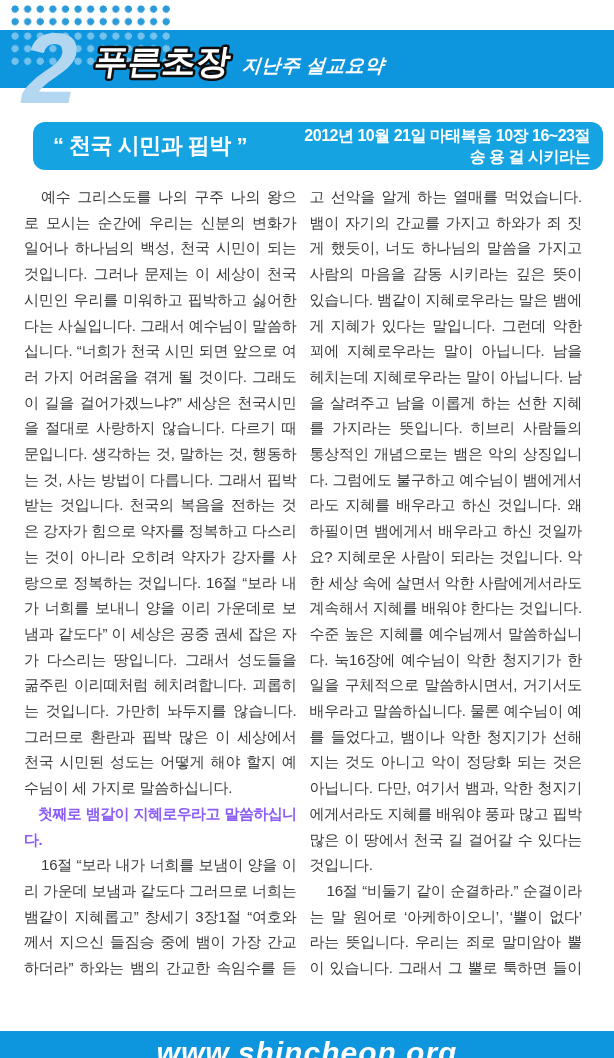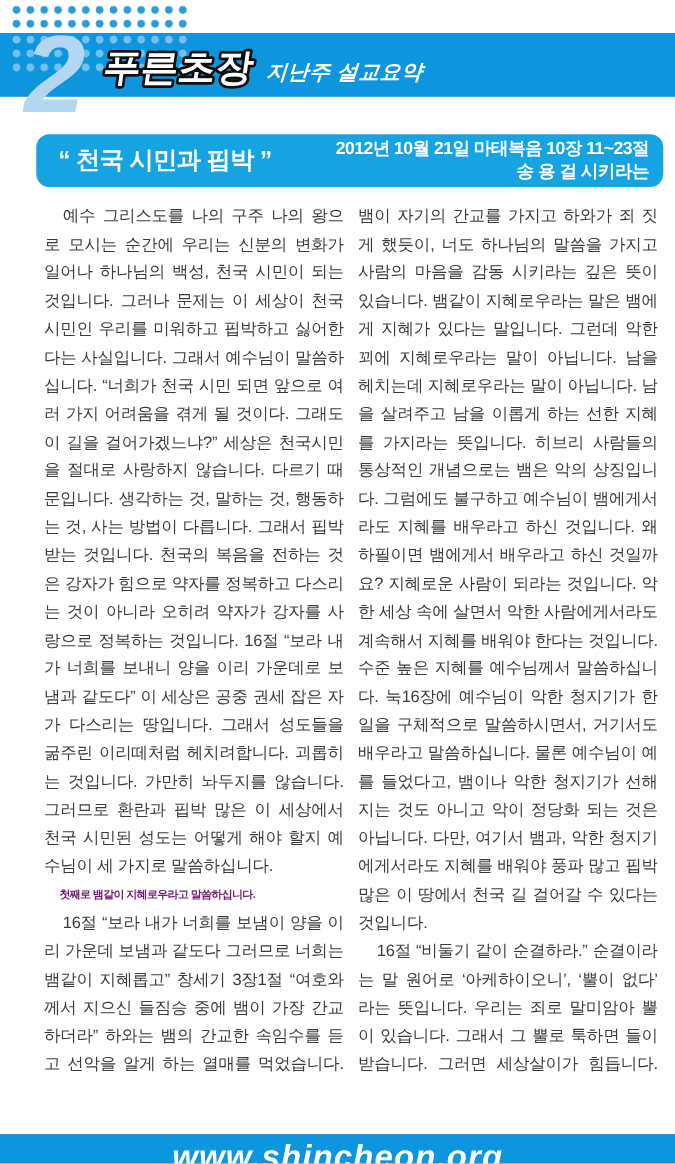--- a/index.html
+++ b/index.html
@@ -46,27 +46,27 @@
   .title-bar{
     position:absolute;top:122px;left:33px;width:570px;height:48px;box-sizing:border-box;
     background:var(--bar-blue);border-radius:12px;
     display:flex;justify-content:space-between;align-items:center;
     padding:0 13px 0 20px;
   }
   .sermon-title{color:#fff;font-size:22px;font-weight:bold;white-space:nowrap;letter-spacing:-0.5px;}
   .sermon-meta{color:#fff;text-align:right;font-weight:bold;font-size:16px;line-height:21px;white-space:nowrap;letter-spacing:-0.5px;}
   
   .article{
-    position:absolute;top:184px;left:40px;width:558px;height:818px;overflow:hidden;
+    position:absolute;top:184px;left:24px;width:558px;height:818px;overflow:hidden;
     column-count:2;column-gap:13px;column-fill:auto;
     font-size:15px;line-height:25.7px;color:var(--body-text);
     text-align:justify;letter-spacing:-0.2px;
   }
   .article p{margin:0;text-indent:17px;}
-  .article h3{margin:0;font-size:10px;font-weight:bold;color:#701a75;text-indent:14px;letter-spacing:-0.6px;}
+  .article h3{margin:0;font-size:15px;font-weight:bold;color:#8b5cf6;text-indent:14px;letter-spacing:-0.6px;}
   
   .footer{
     position:absolute;top:1003px;left:0;width:614px;height:55px;background:var(--band-blue);
     display:flex;justify-content:center;align-items:flex-start;margin-top:28px;
   }
   .footer-url{
     margin-top:5px;color:#fff;font-size:30px;font-weight:bold;font-style:italic;letter-spacing:1px;
   }
 </style>
 </head>
@@ -81,21 +81,21 @@
     <div class="page-number">2</div>
     <svg class="logo-svg" width="160" height="54" viewBox="0 0 160 54">
       <text x="10" y="37" transform="skewX(-8)">푸른초장</text>
     </svg>
     <div class="masthead-subtitle">지난주 설교요약</div>
   </header>
 
   <section class="title-bar">
     <div class="sermon-title">“ 천국 시민과 핍박 ”</div>
     <div class="sermon-meta">
-      <div>2012년 10월 21일 마태복음 10장 11~23절</div>
+      <div>2012년 10월 21일 마태복음 10장 16~23절</div>
       <div>송 용 걸 시키라는</div>
     </div>
   </section>
 
   <main class="article">
       <p>예수 그리스도를 나의 구주 나의 왕으로 모시는 순간에 우리는 신분의 변화가 일어나 하나님의 백성, 천국 시민이 되는 것입니다. 그러나 문제는 이 세상이 천국 시민인 우리를 미워하고 핍박하고 싫어한다는 사실입니다. 그래서 예수님이 말씀하십니다. “너희가 천국 시민 되면 앞으로 여러 가지 어려움을 겪게 될 것이다. 그래도 이 길을 걸어가겠느냐?” 세상은 천국시민을 절대로 사랑하지 않습니다. 다르기 때문입니다. 생각하는 것, 말하는 것, 행동하는 것, 사는 방법이 다릅니다. 그래서 핍박 받는 것입니다. 천국의 복음을 전하는 것은 강자가 힘으로 약자를 정복하고 다스리는 것이 아니라 오히려 약자가 강자를 사랑으로 정복하는 것입니다. 16절 “보라 내가 너희를 보내니 양을 이리 가운데로 보냄과 같도다” 이 세상은 공중 권세 잡은 자가 다스리는 땅입니다. 그래서 성도들을 굶주린 이리떼처럼 헤치려합니다. 괴롭히는 것입니다. 가만히 놔두지를 않습니다. 그러므로 환란과 핍박 많은 이 세상에서 천국 시민된 성도는 어떻게 해야 할지 예수님이 세 가지로 말씀하십니다.</p>
       <h3>첫째로 뱀같이 지혜로우라고 말씀하십니다.</h3>
       <p>16절 “보라 내가 너희를 보냄이 양을 이리 가운데 보냄과 같도다 그러므로 너희는 뱀같이 지혜롭고” 창세기 3장1절 “여호와께서 지으신 들짐승 중에 뱀이 가장 간교하더라” 하와는 뱀의 간교한 속임수를 듣고 선악을 알게 하는 열매를 먹었습니다. 뱀이 자기의 간교를 가지고 하와가 죄 짓게 했듯이, 너도 하나님의 말씀을 가지고 사람의 마음을 감동 시키라는 깊은 뜻이 있습니다. 뱀같이 지혜로우라는 말은 뱀에게 지혜가 있다는 말입니다. 그런데 악한 꾀에 지혜로우라는 말이 아닙니다. 남을 헤치는데 지혜로우라는 말이 아닙니다. 남을 살려주고 남을 이롭게 하는 선한 지혜를 가지라는 뜻입니다. 히브리 사람들의 통상적인 개념으로는 뱀은 악의 상징입니다. 그럼에도 불구하고 예수님이 뱀에게서라도 지혜를 배우라고 하신 것입니다. 왜 하필이면 뱀에게서 배우라고 하신 것일까요? 지혜로운 사람이 되라는 것입니다. 악한 세상 속에 살면서 악한 사람에게서라도 계속해서 지혜를 배워야 한다는 것입니다. 수준 높은 지혜를 예수님께서 말씀하십니다. 눅16장에 예수님이 악한 청지기가 한 일을 구체적으로 말씀하시면서, 거기서도 배우라고 말씀하십니다. 물론 예수님이 예를 들었다고, 뱀이나 악한 청지기가 선해지는 것도 아니고 악이 정당화 되는 것은 아닙니다. 다만, 여기서 뱀과, 악한 청지기에게서라도 지혜를 배워야 풍파 많고 핍박 많은 이 땅에서 천국 길 걸어갈 수 있다는 것입니다.</p>
       <p>16절 “비둘기 같이 순결하라.” 순결이라는 말 원어로 ‘아케하이오니’, ‘뿔이 없다’ 라는 뜻입니다. 우리는 죄로 말미암아 뿔이 있습니다. 그래서 그 뿔로 툭하면 들이 받습니다. 그러면 세상살이가 힘듭니다. 회개는 뿔을 잘라내는 것입니다. 뿔가지고는 천국 못갑니다. 우리의 급한 성정, 못된 성질, 시기심, 교만, 남을 괴롭히는 것, 남을 속상하게 하는 것, 이 모든것이 뿔입니다. 짐승은 뿔을 가지고 들이 받지만, 사람은 몸으로 들이받지 않고, 말과 행동으로 들이받습니다. 내 가정과, 교회와, 이 세상이 평안하지 않은 이유는 뿔 때문입니다. 그러나 천국은 뿔이 없습니다. 이 순결이라는 말속에는 이중인격을 갖지 않았다는 것입니다. 표리부동하지 않다는 것입니다. 이리가 양의 가죽을 쓰고 있는 것은 순결하지 못한 것입니다. 이런 세상에 살고 있는 천국시민을 향해서 예수님이 ‘너는 비둘기 같이 순결하라’ 말씀하십니다. 비둘기는 순결하기 때문에 남을 해치지 않습니다. 비둘기는 더러운 장소에 가질 않습니다. 비둘기는 더러운 것을 먹지 않습니다. 비둘기는 싸우지 않습니다. 비둘기</p>
     </main>

